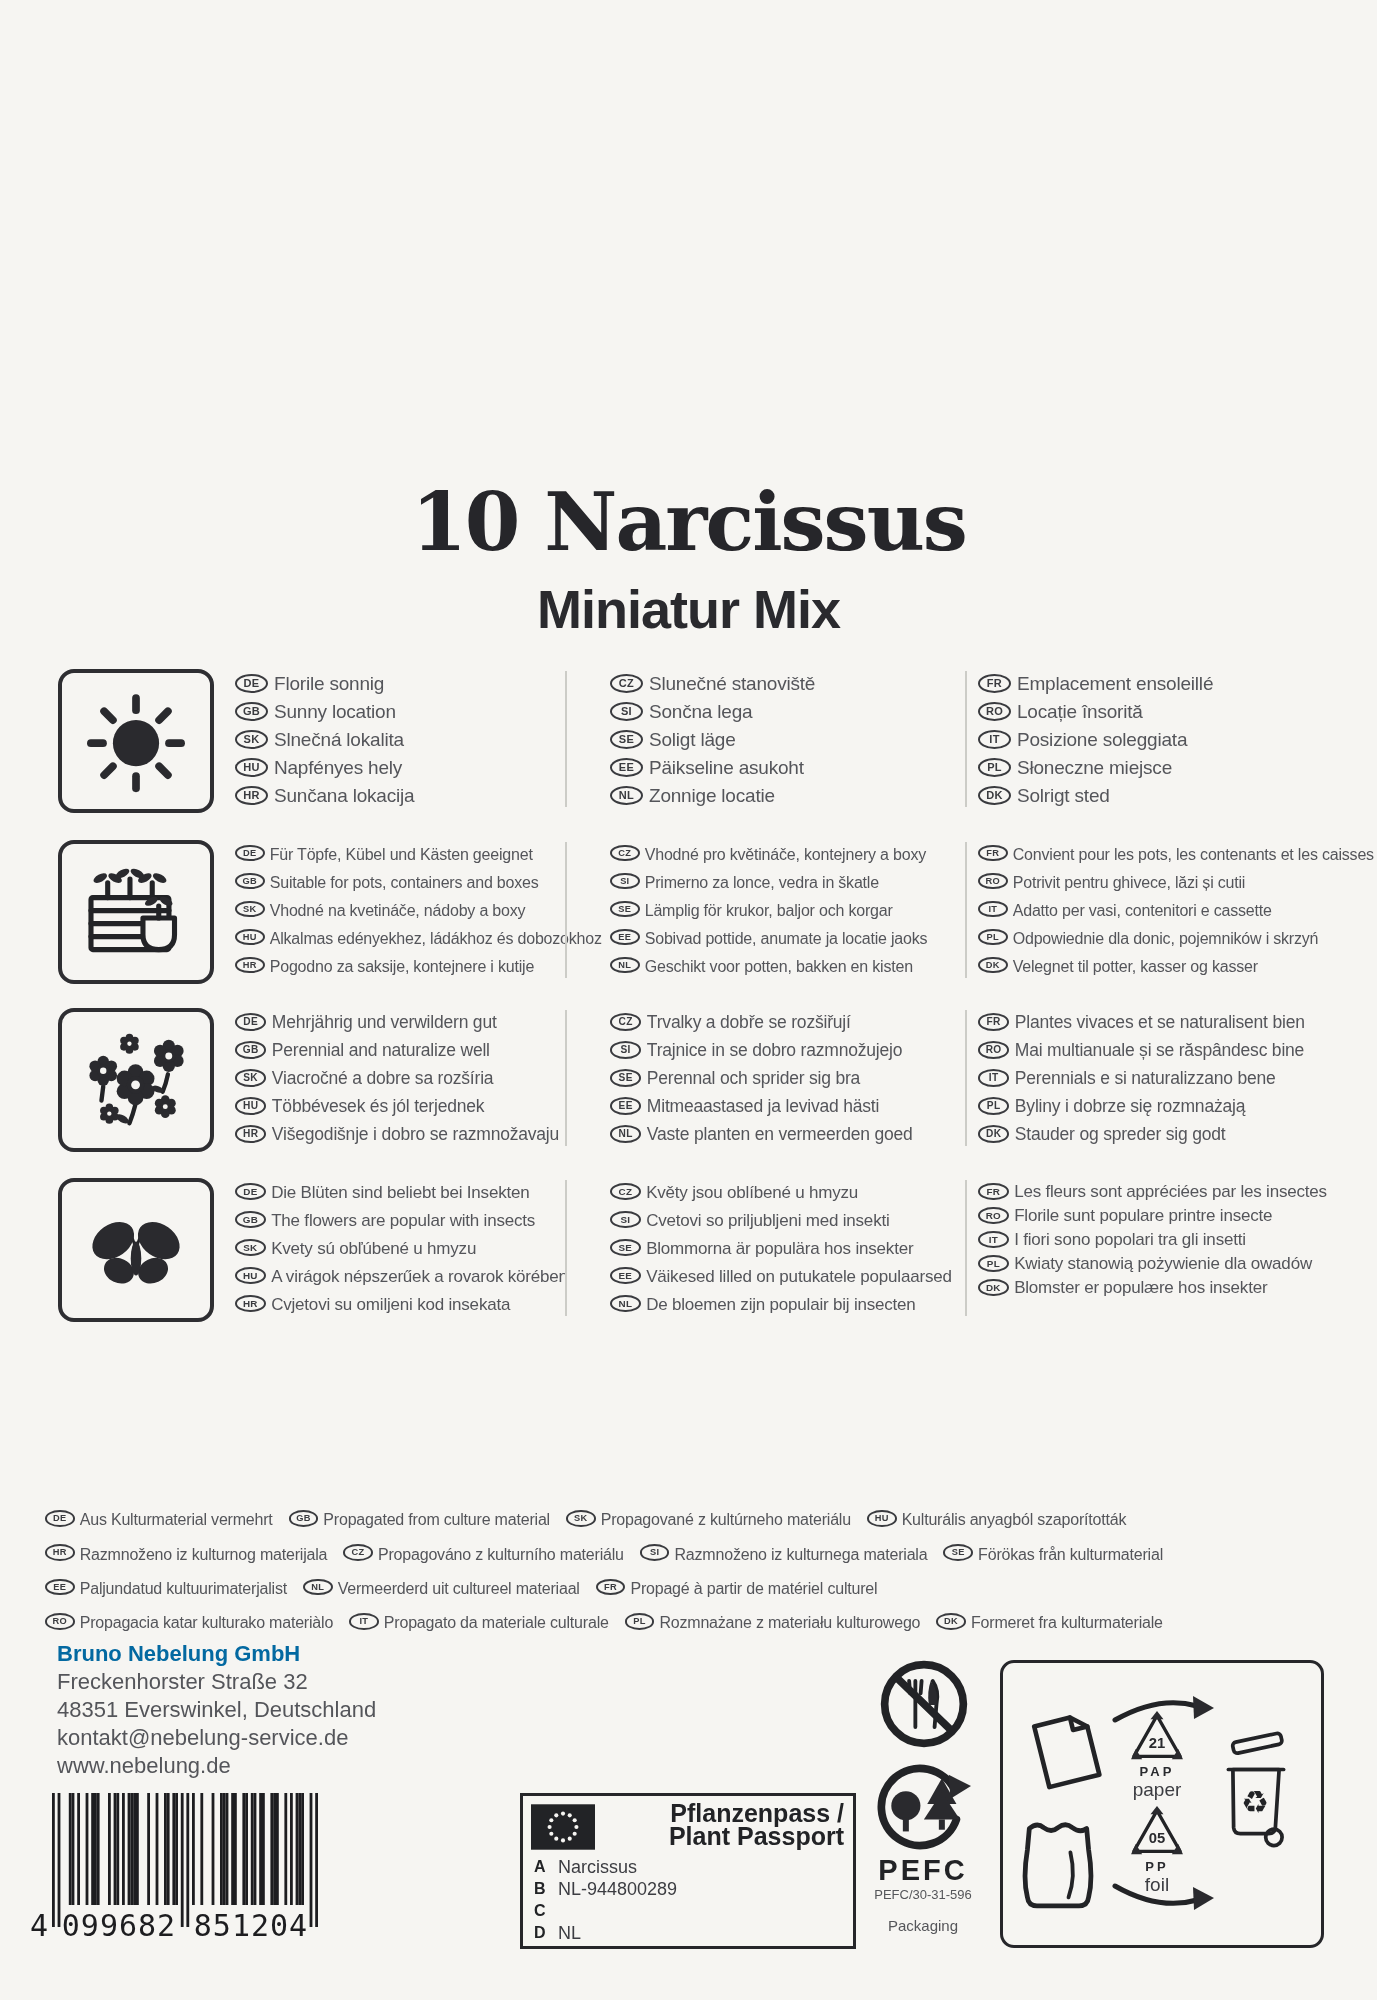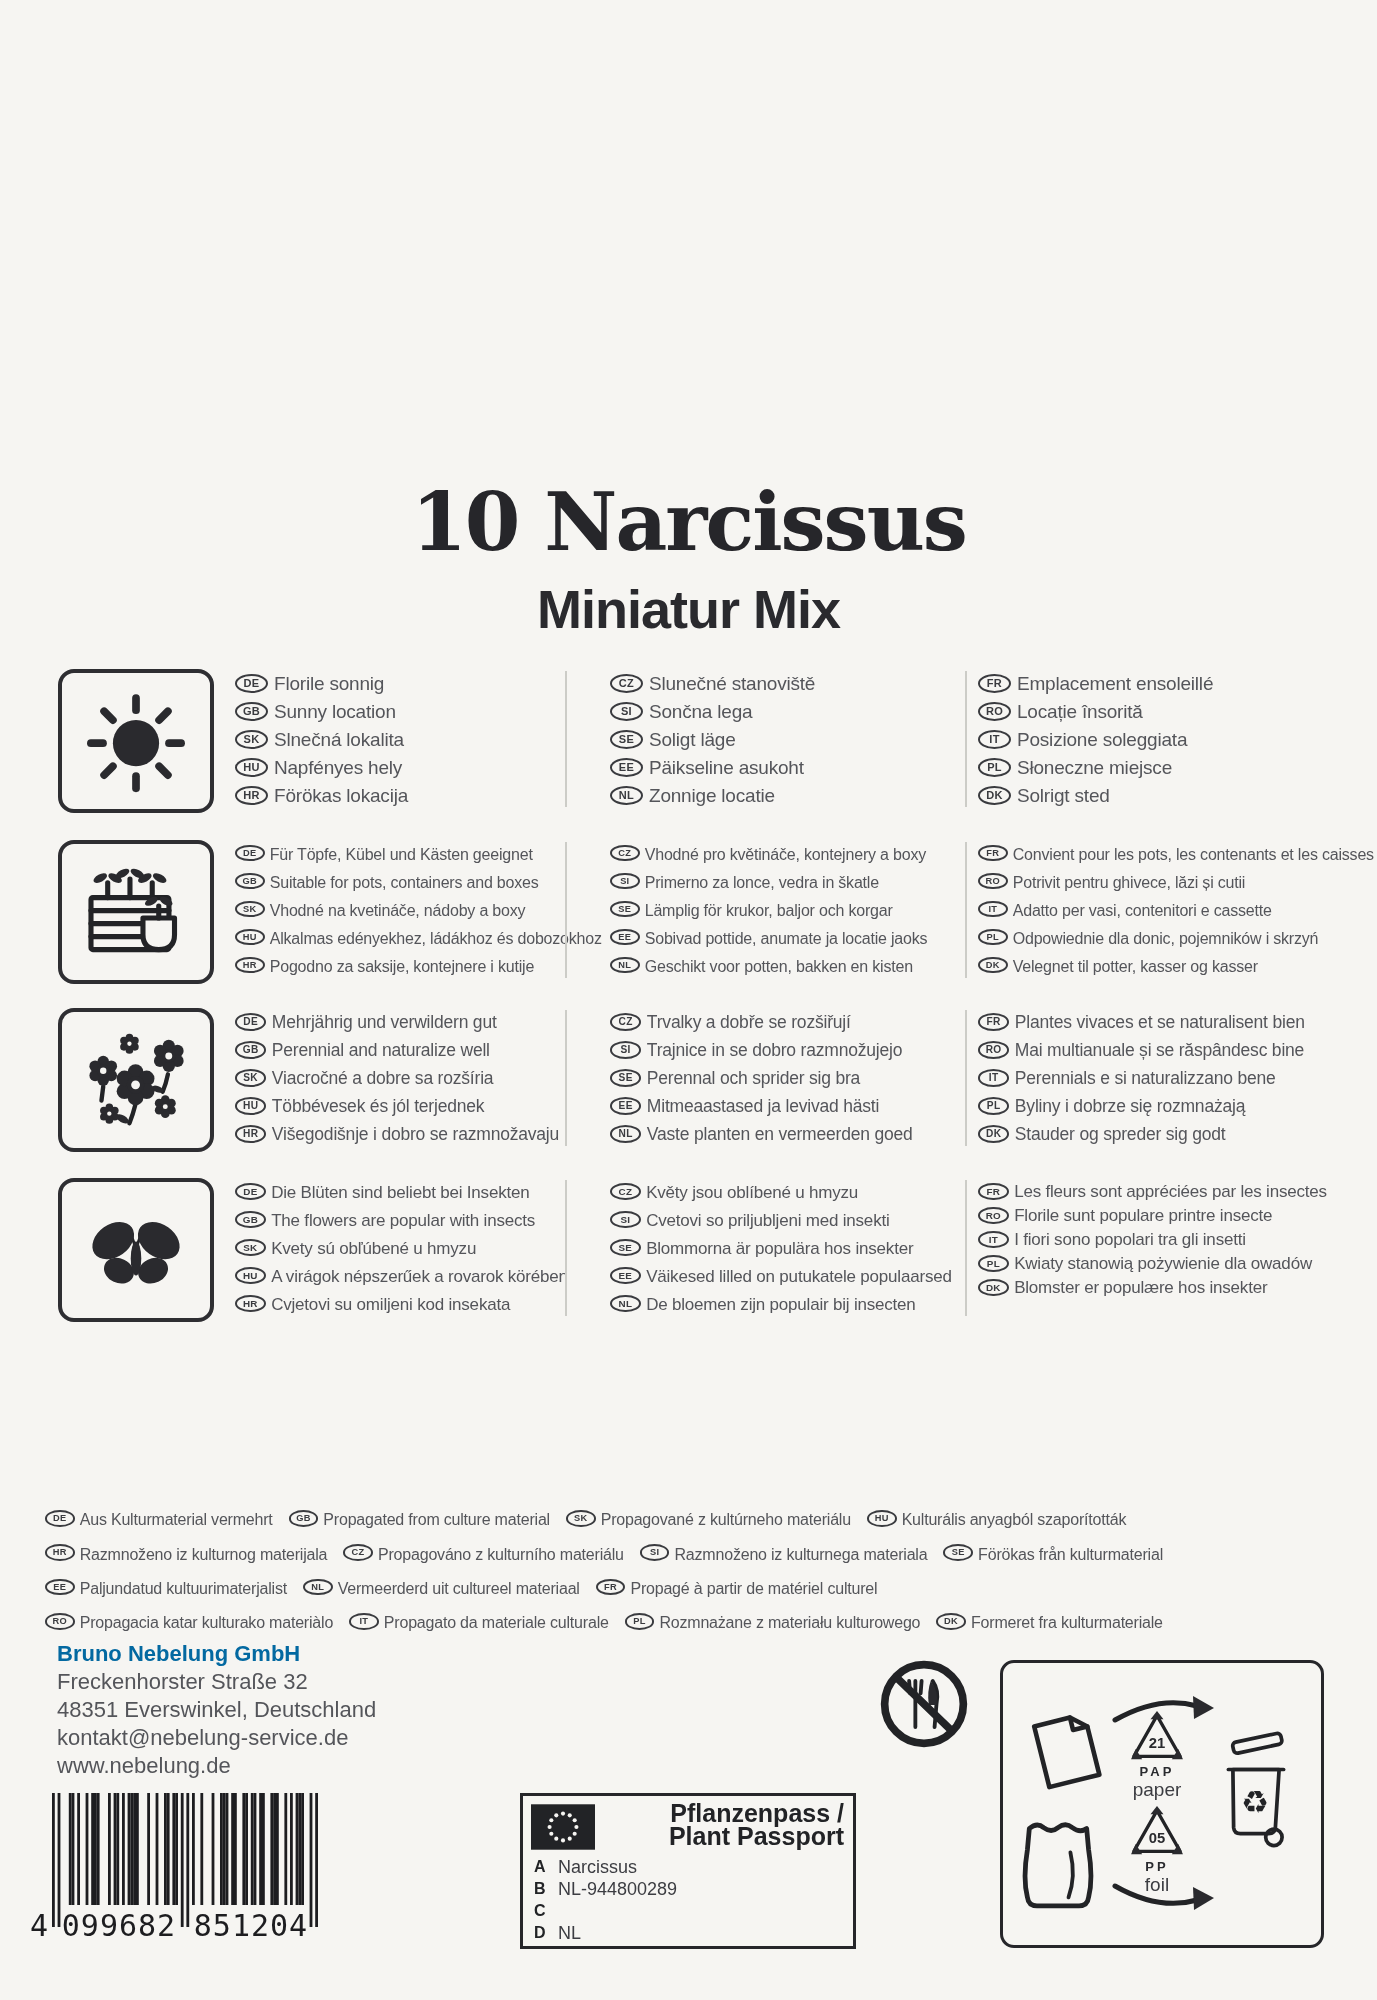--- a/index.html
+++ b/index.html
@@ -105,21 +105,21 @@
         <div class="lang-line">
           <span class="badge">SK</span>
           <span class="lang-text">Slnečná lokalita</span>
         </div>
         <div class="lang-line">
           <span class="badge">HU</span>
           <span class="lang-text">Napfényes hely</span>
         </div>
         <div class="lang-line">
           <span class="badge">HR</span>
-          <span class="lang-text">Förökas lokacija</span>
+          <span class="lang-text">Sunčana lokacija</span>
         </div>
       </div>
     <div class="vdiv d1"></div>
     <div class="col col2">
         <div class="lang-line">
           <span class="badge">CZ</span>
           <span class="lang-text">Slunečné stanoviště</span>
         </div>
         <div class="lang-line">
           <span class="badge">SI</span>
@@ -624,20 +624,36 @@
         <path d="M59,26 q7,10 4,24 l-2,24"></path>
       </g>
       <path d="M57,26 q9,11 6,25 l-8,0 q-2,-14 2,-25 z" class="fill"></path>
       <g class="ink" stroke-width="8">
         <circle cx="50" cy="50" r="41"></circle>
         <line x1="23" y1="24" x2="78" y2="77"></line>
       </g>
     </svg>
   </div>
 
+  <div class="pefc">
+    <svg width="104" height="96" viewBox="0 0 120 112">
+      <path d="M99,74 A45,45 0 1 1 97,40" class="ink" stroke-width="9"></path>
+      <polygon points="90,22 116,35 92,50" class="fill"></polygon>
+      <g class="fill">
+        <circle cx="40" cy="58" r="17"></circle>
+        <rect x="36.5" y="72" width="7" height="16"></rect>
+        <polygon points="82,26 65,56 99,56"></polygon>
+        <polygon points="82,42 61,74 103,74"></polygon>
+        <rect x="78.5" y="74" width="7" height="12"></rect>
+      </g>
+    </svg>
+    <div class="pefc-name">PEFC</div>
+    <div class="pefc-cert">PEFC/30-31-596</div>
+    <div class="pefc-pack">Packaging</div>
+  </div>
 
   <div class="recycle-panel">
     <svg class="paper-icon" width="92" height="96" viewBox="0 0 100 104">
       <g transform="rotate(-14 50 52)" class="ink" stroke-width="5">
         <path d="M24,18 h40 l16,14 v54 h-56 z"></path>
         <path d="M64,18 v14 h16"></path>
       </g>
     </svg>
     <svg class="bag-icon" width="86" height="106" viewBox="0 0 90 110">
       <g class="ink" stroke-width="5">

